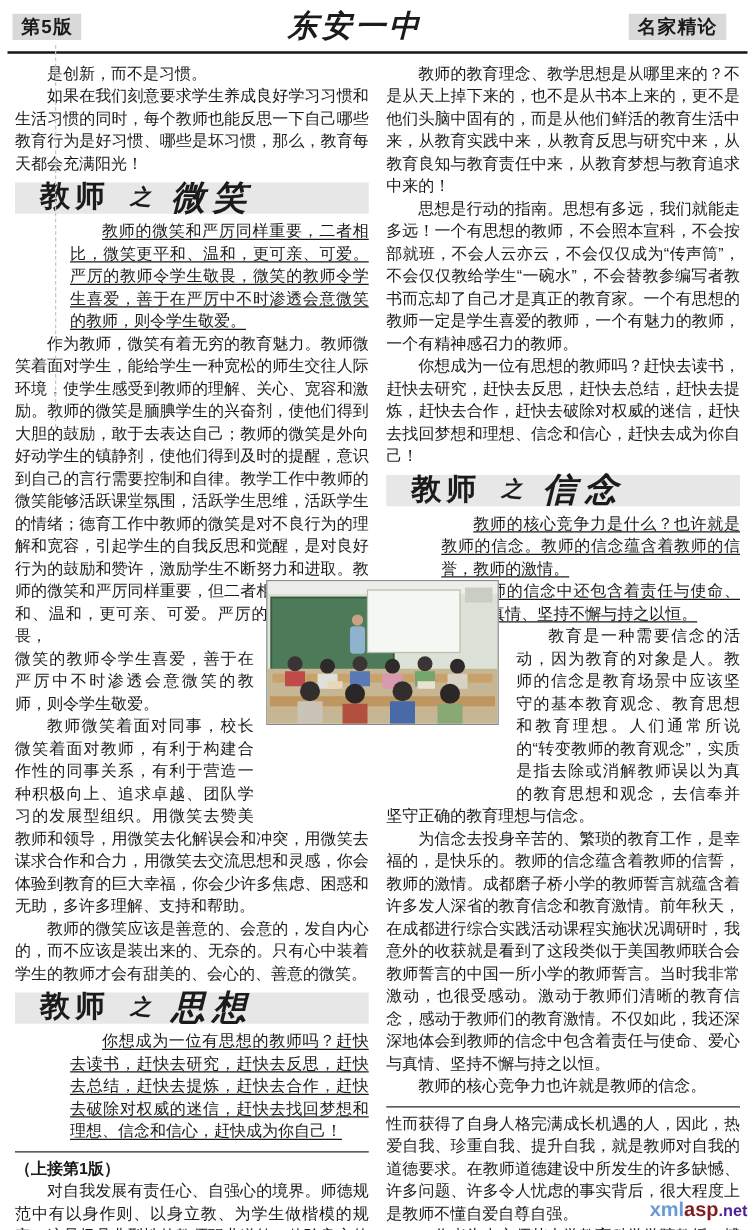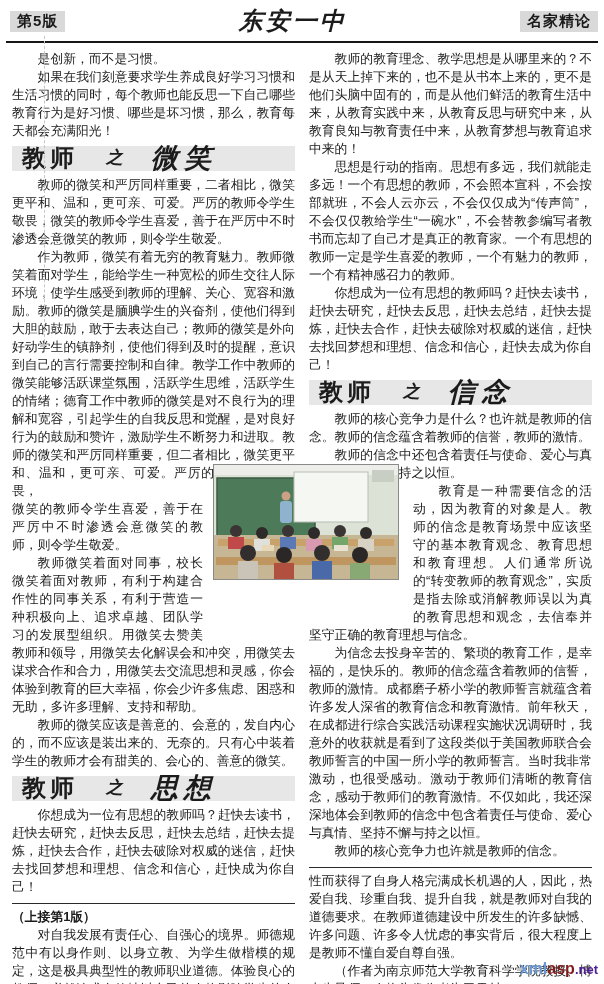--- a/index.html
+++ b/index.html
@@ -1,34 +1,34 @@
 <!DOCTYPE html>
 <html><head>
 <meta charset="utf-8">
 <style>
   html,body{margin:0;padding:0;background:#f2f2f2;}
   .page{position:relative;width:604px;height:984px;background:#ffffff;overflow:hidden;
         font-family:"Liberation Sans","DejaVu Sans",sans-serif;color:#1b1b1b;}
   
-  .masthead{display:flex;justify-content:space-between;align-items:center;padding:5px 6px 3px 10px;}
+  .masthead{display:flex;justify-content:space-between;align-items:center;padding:5px 23px 3px 10px;}
   .badge{background:#d9d9d9;font-weight:bold;font-size:15px;padding:1px 7px;letter-spacing:1px;}
   .school{font-family:"Liberation Serif","DejaVu Serif",serif;font-weight:bold;font-style:italic;
           font-size:24px;letter-spacing:3px;}
   .rule-top{border-top:2px solid #161616;margin:1px 6px 0 6px;}
   
   .cols{display:flex;gap:14px;padding:7px 12px 0 12px;}
   .col{width:286px;font-size:12.8px;line-height:18px;text-align:justify;}
   .col p{margin:0;text-indent:2em;}
   .col p.cont{text-indent:0;}
-  .col p.u{text-underline-offset:2px;}
+  .col p.u{text-decoration:underline;text-underline-offset:2px;margin-left:44px;}
   .cont-label{font-weight:bold;}
   .col p.author{font-family:"Liberation Serif","DejaVu Serif",serif;}
   
-  .sec-bar{background:#e7e7e7;margin:6px 0 5px 0;padding:3px 6px 4px 10px;
-           display:flex;align-items:flex-start;gap:28px;}
+  .sec-bar{background:#e7e7e7;margin:6px 0 5px 0;padding:3px 6px 4px 20px;
+           display:flex;align-items:flex-start;gap:16px;}
   .sec-a{font-size:24px;font-weight:bold;font-family:"Liberation Serif","DejaVu Serif",serif;letter-spacing:4px;}
   .sec-b{font-size:17px;font-weight:bold;font-style:italic;}
   .sec-c{font-size:27px;font-weight:bold;font-style:italic;
          font-family:Liberation Serif, serif;letter-spacing:6px;}
   .hr{border-top:1.5px solid #2a2a2a;margin:7px 0 4px 0;}
   
   .spacer-r{float:right;width:88px;height:128px;margin-left:4px;}
   .spacer-l{float:left;width:100px;height:132px;margin-right:4px;}
   
   .photo{position:absolute;left:213px;top:464px;width:184px;height:114px;

